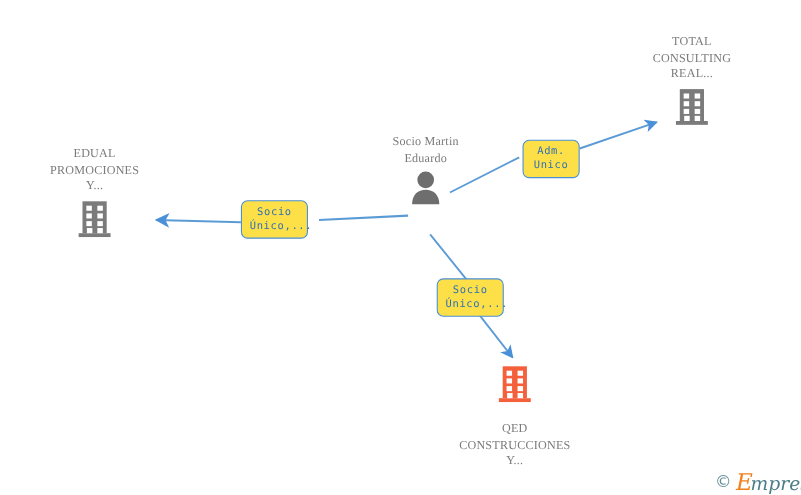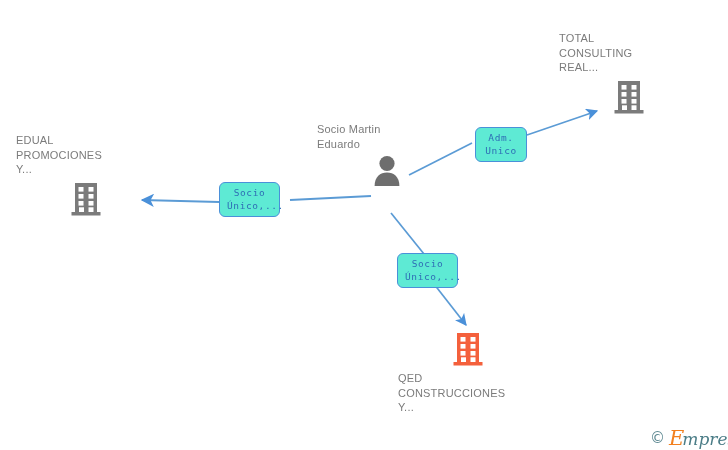--- a/index.html
+++ b/index.html
@@ -23,37 +23,37 @@
     top: 0;
     width: 728px;
     height: 450px;
   }
   .node {
     position: absolute;
     text-align: center;
   }
   .node-label {
     color: #7b7b7b;
-    font-family: Liberation Sans, sans-serif;
+    font-family: Liberation Serif, serif;
     font-size: 11px;
     line-height: 14.5px;
     letter-spacing: 0.2px;
     white-space: pre-line;
     width: 140px;
-    text-align: left;
+    text-align: center;
   }
   .node-icon {
     display: block;
     margin: 0 auto;
   }
   .edge-badge {
     position: absolute;
     border: 1px solid #4a90d9;
     border-radius: 6px;
-    background: #5eead4;
+    background: #fde047;
     color: #2f6fb5;
     font-family: "DejaVu Sans Mono", monospace;
     font-size: 9.5px;
     line-height: 13px;
     letter-spacing: 0.6px;
     text-align: center;
     padding: 3px 7px 4px 7px;
     white-space: pre-line;
     box-sizing: border-box;
   }
@@ -165,21 +165,21 @@
       <rect x="1.5" y="31" width="29" height="3.5" fill="#f4603c"></rect>
       <rect x="8.5" y="6" width="5" height="4.6" fill="#ffffff"></rect>
       <rect x="18.5" y="6" width="5" height="4.6" fill="#ffffff"></rect>
       <rect x="8.5" y="13" width="5" height="4.6" fill="#ffffff"></rect>
       <rect x="18.5" y="13" width="5" height="4.6" fill="#ffffff"></rect>
       <rect x="8.5" y="20" width="5" height="4.6" fill="#ffffff"></rect>
       <rect x="18.5" y="20" width="5" height="4.6" fill="#ffffff"></rect>
       <rect x="9" y="26.3" width="5" height="4.7" fill="#ffffff"></rect>
       <rect x="18.5" y="26.3" width="5" height="4.7" fill="#ffffff"></rect>
     </svg>
-    <div class="node-label" style="margin-top:4px;">QED
+    <div class="node-label" style="margin-top:16px;">QED
 CONSTRUCCIONES
 Y...</div>
   </div>
 
   <div class="edge-badge" style="left:219px; top:182px; width:61px;">Socio
 Único,...</div>
 
   <div class="edge-badge" style="left:475px; top:127px; width:52px;">Adm.
 Unico</div>
 

